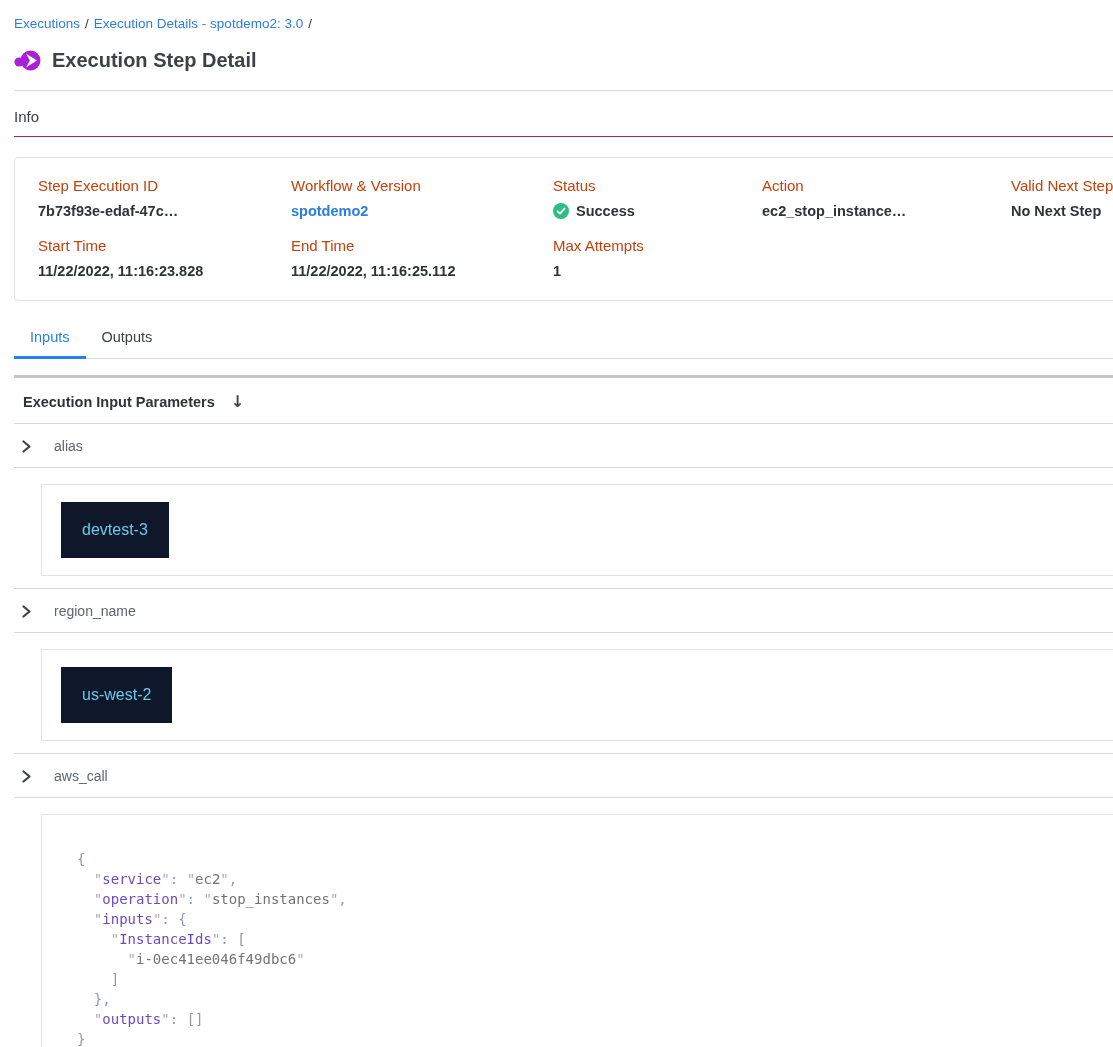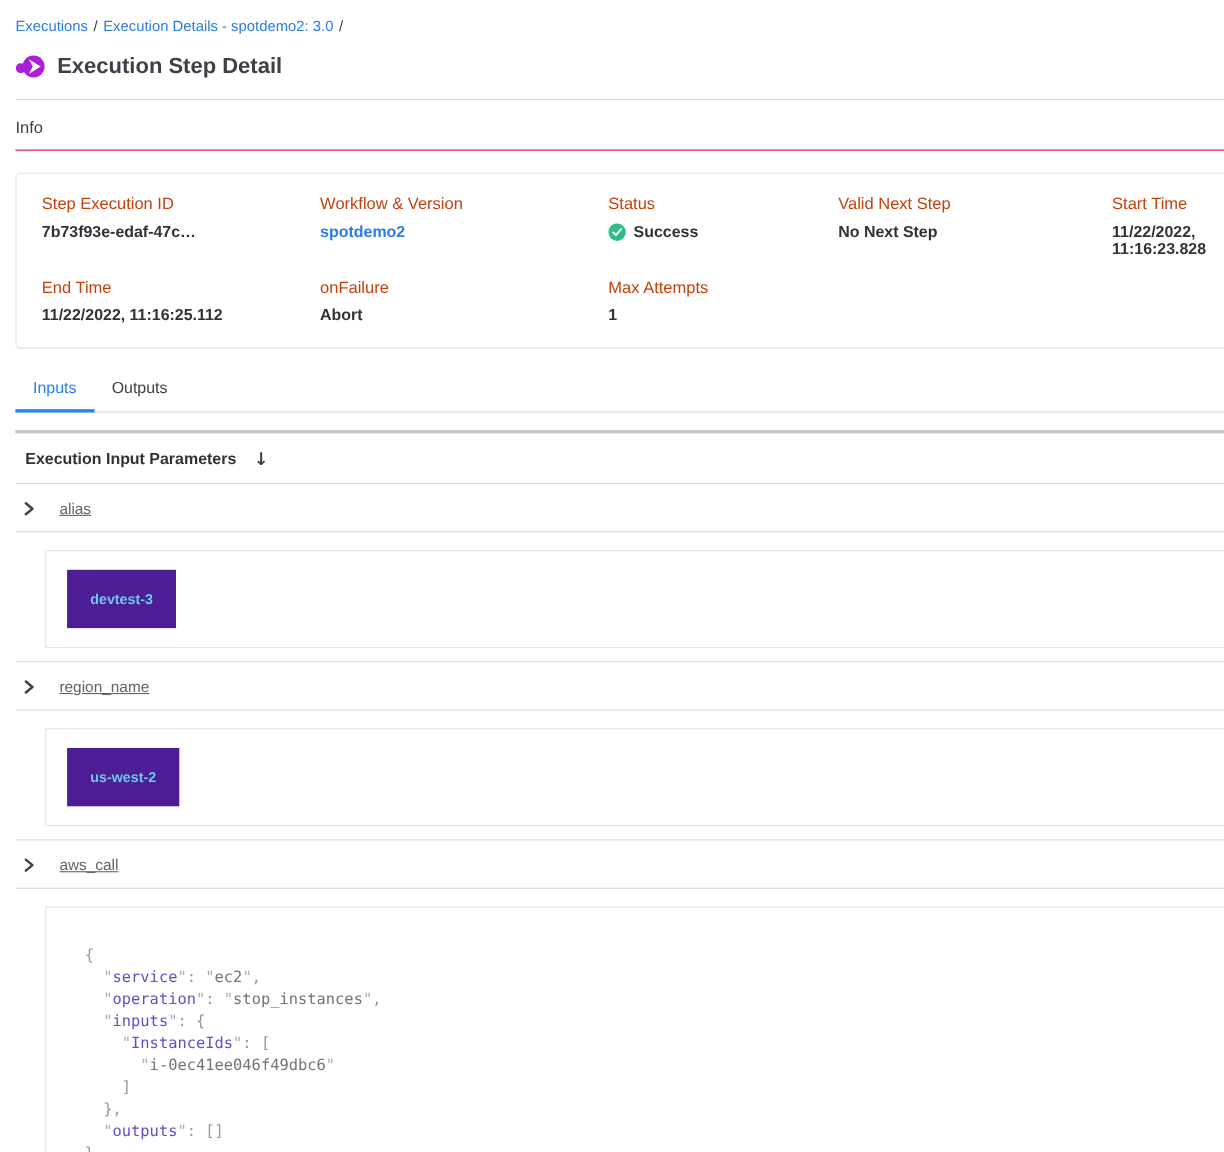--- a/index.html
+++ b/index.html
@@ -38,25 +38,25 @@
   .tab.active{color:#2680f0;border-bottom:3px solid #2680f0;}
 
   
   .param-header{display:flex;align-items:center;padding:14px 0 12px 9px;border-bottom:1px solid #d8d8d8;margin-right:-8px;}
   .param-title{font-size:14.5px;font-weight:600;color:#2f3338;}
   .sort-arrow{font-family:"DejaVu Sans",sans-serif;font-size:16px;font-weight:700;color:#3e4347;margin-left:16px;cursor:pointer;}
 
   
   .section-header{display:flex;align-items:center;padding:14px 0 13px 6px;border-bottom:1px solid #d8d8d8;margin-right:-8px;cursor:pointer;}
   .chev{width:13px;height:13px;flex:0 0 auto;}
-  .section-label{font-size:14px;color:#5f6469;margin-left:21px;text-decoration:underline;}
+  .section-label{font-size:14px;color:#5f6469;margin-left:21px;}
 
   .panel{margin:16px -8px 12px 27px;border:1px solid #e3e3e3;background:#fff;}
   .panel.chip-panel{padding:17px 0 17px 19px;}
-  .chip{display:inline-block;background:#4c1d95;color:#6ec9ea;font-size:13px;padding:19px 21px;font-weight:bold;}
+  .chip{display:inline-block;background:#0f172a;color:#6ec9ea;font-size:16px;padding:19px 21px;}
   .after-panel{border:none;border-top:1px solid #d8d8d8;margin:0;width:100%;}
 
   
   .panel.code-panel{padding:34px 0 12px 35px;}
   pre.code{margin:0;font-family:"DejaVu Sans Mono","Liberation Mono",monospace;font-size:14px;line-height:20px;color:#3d4147;}
   pre.code .q{color:#a6abb5;}
   pre.code .k{color:#6a4bc4;}
   pre.code .s{color:#737373;}
   pre.code .p{color:#9298a4;}
 </style>
@@ -95,34 +95,34 @@
       <div class="label">Status</div>
       <div class="value status-value">
         <svg width="16" height="16" viewBox="0 0 16 16">
           <circle cx="8" cy="8" r="8" fill="#2ebd85"></circle>
           <polyline points="4.5,8.3 7,10.7 11.5,5.5" fill="none" stroke="#ffffff" stroke-width="1.8" stroke-linecap="round" stroke-linejoin="round"></polyline>
         </svg>
         <span>Success</span>
       </div>
     </div>
     <div class="field">
+      <div class="label">Action</div>
+      <div class="value">ec2_stop_instance…</div>
+    </div>
+    <div class="field">
       <div class="label">Valid Next Step</div>
       <div class="value">No Next Step</div>
     </div>
     <div class="field">
       <div class="label">Start Time</div>
       <div class="value">11/22/2022, 11:16:23.828</div>
     </div>
     <div class="field">
       <div class="label">End Time</div>
       <div class="value">11/22/2022, 11:16:25.112</div>
-    </div>
-    <div class="field">
-      <div class="label">onFailure</div>
-      <div class="value">Abort</div>
     </div>
     <div class="field">
       <div class="label">Max Attempts</div>
       <div class="value">1</div>
     </div>
     <div></div>
   </div>
 
   <div class="tabs">
     <div class="tab active">Inputs</div>

